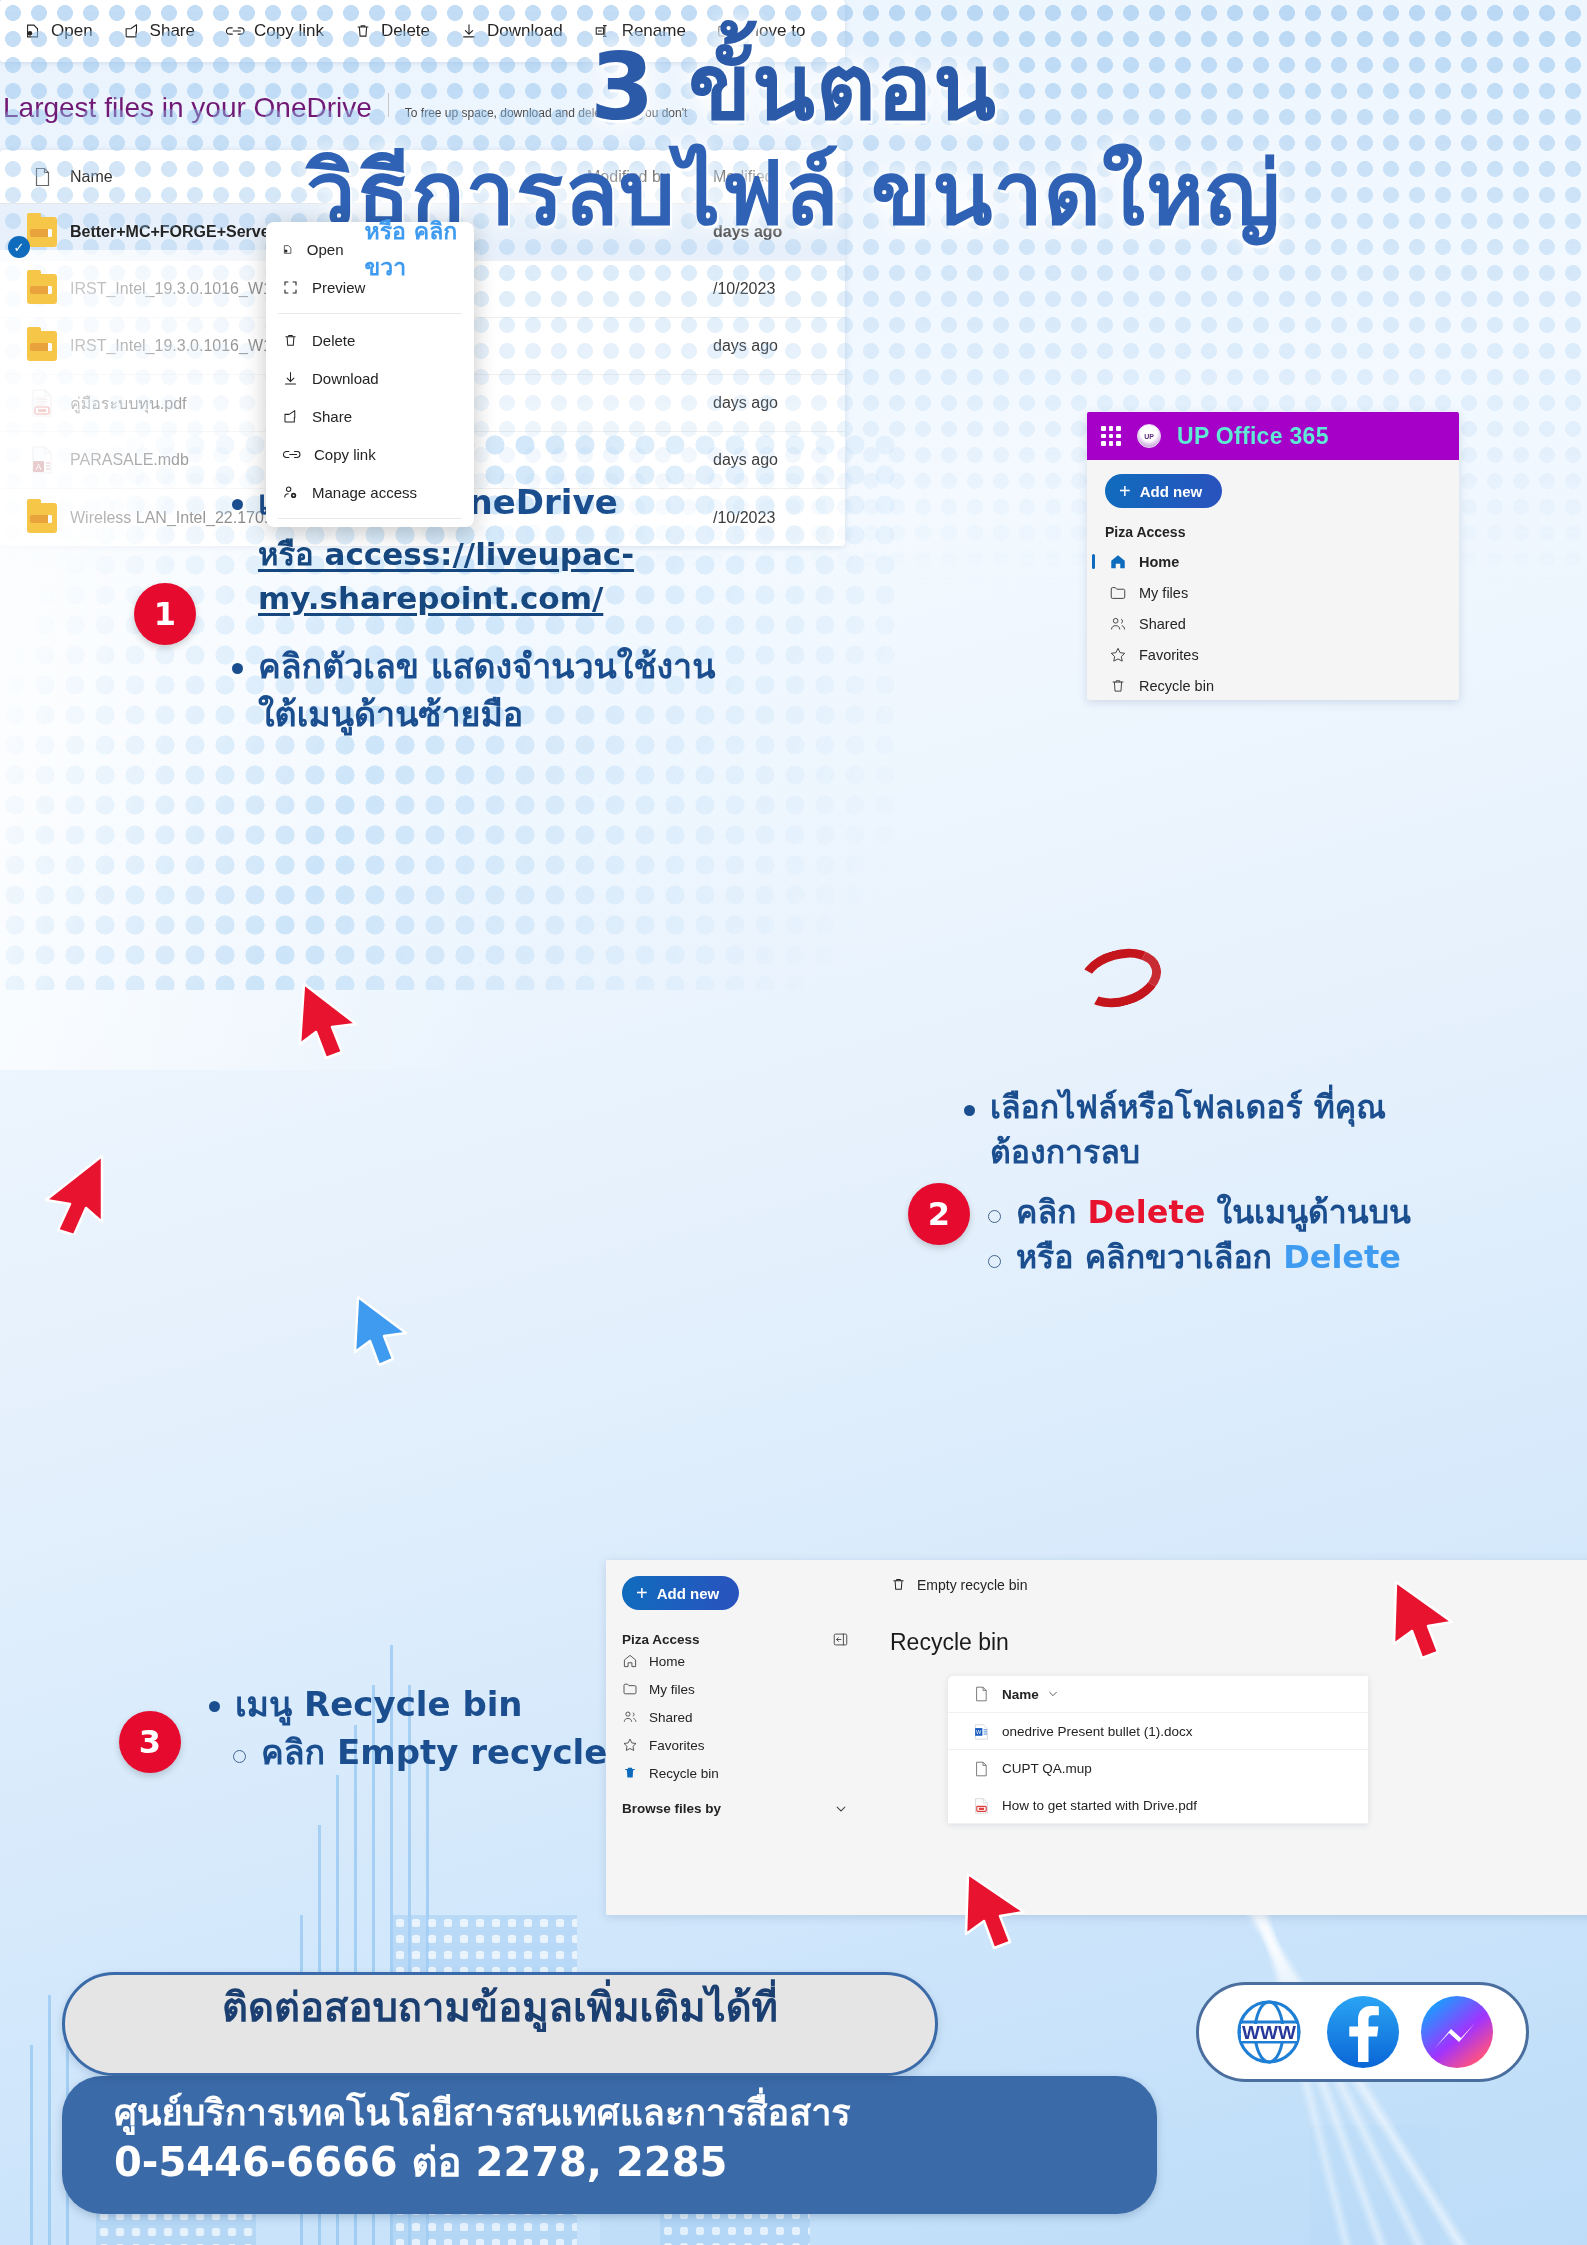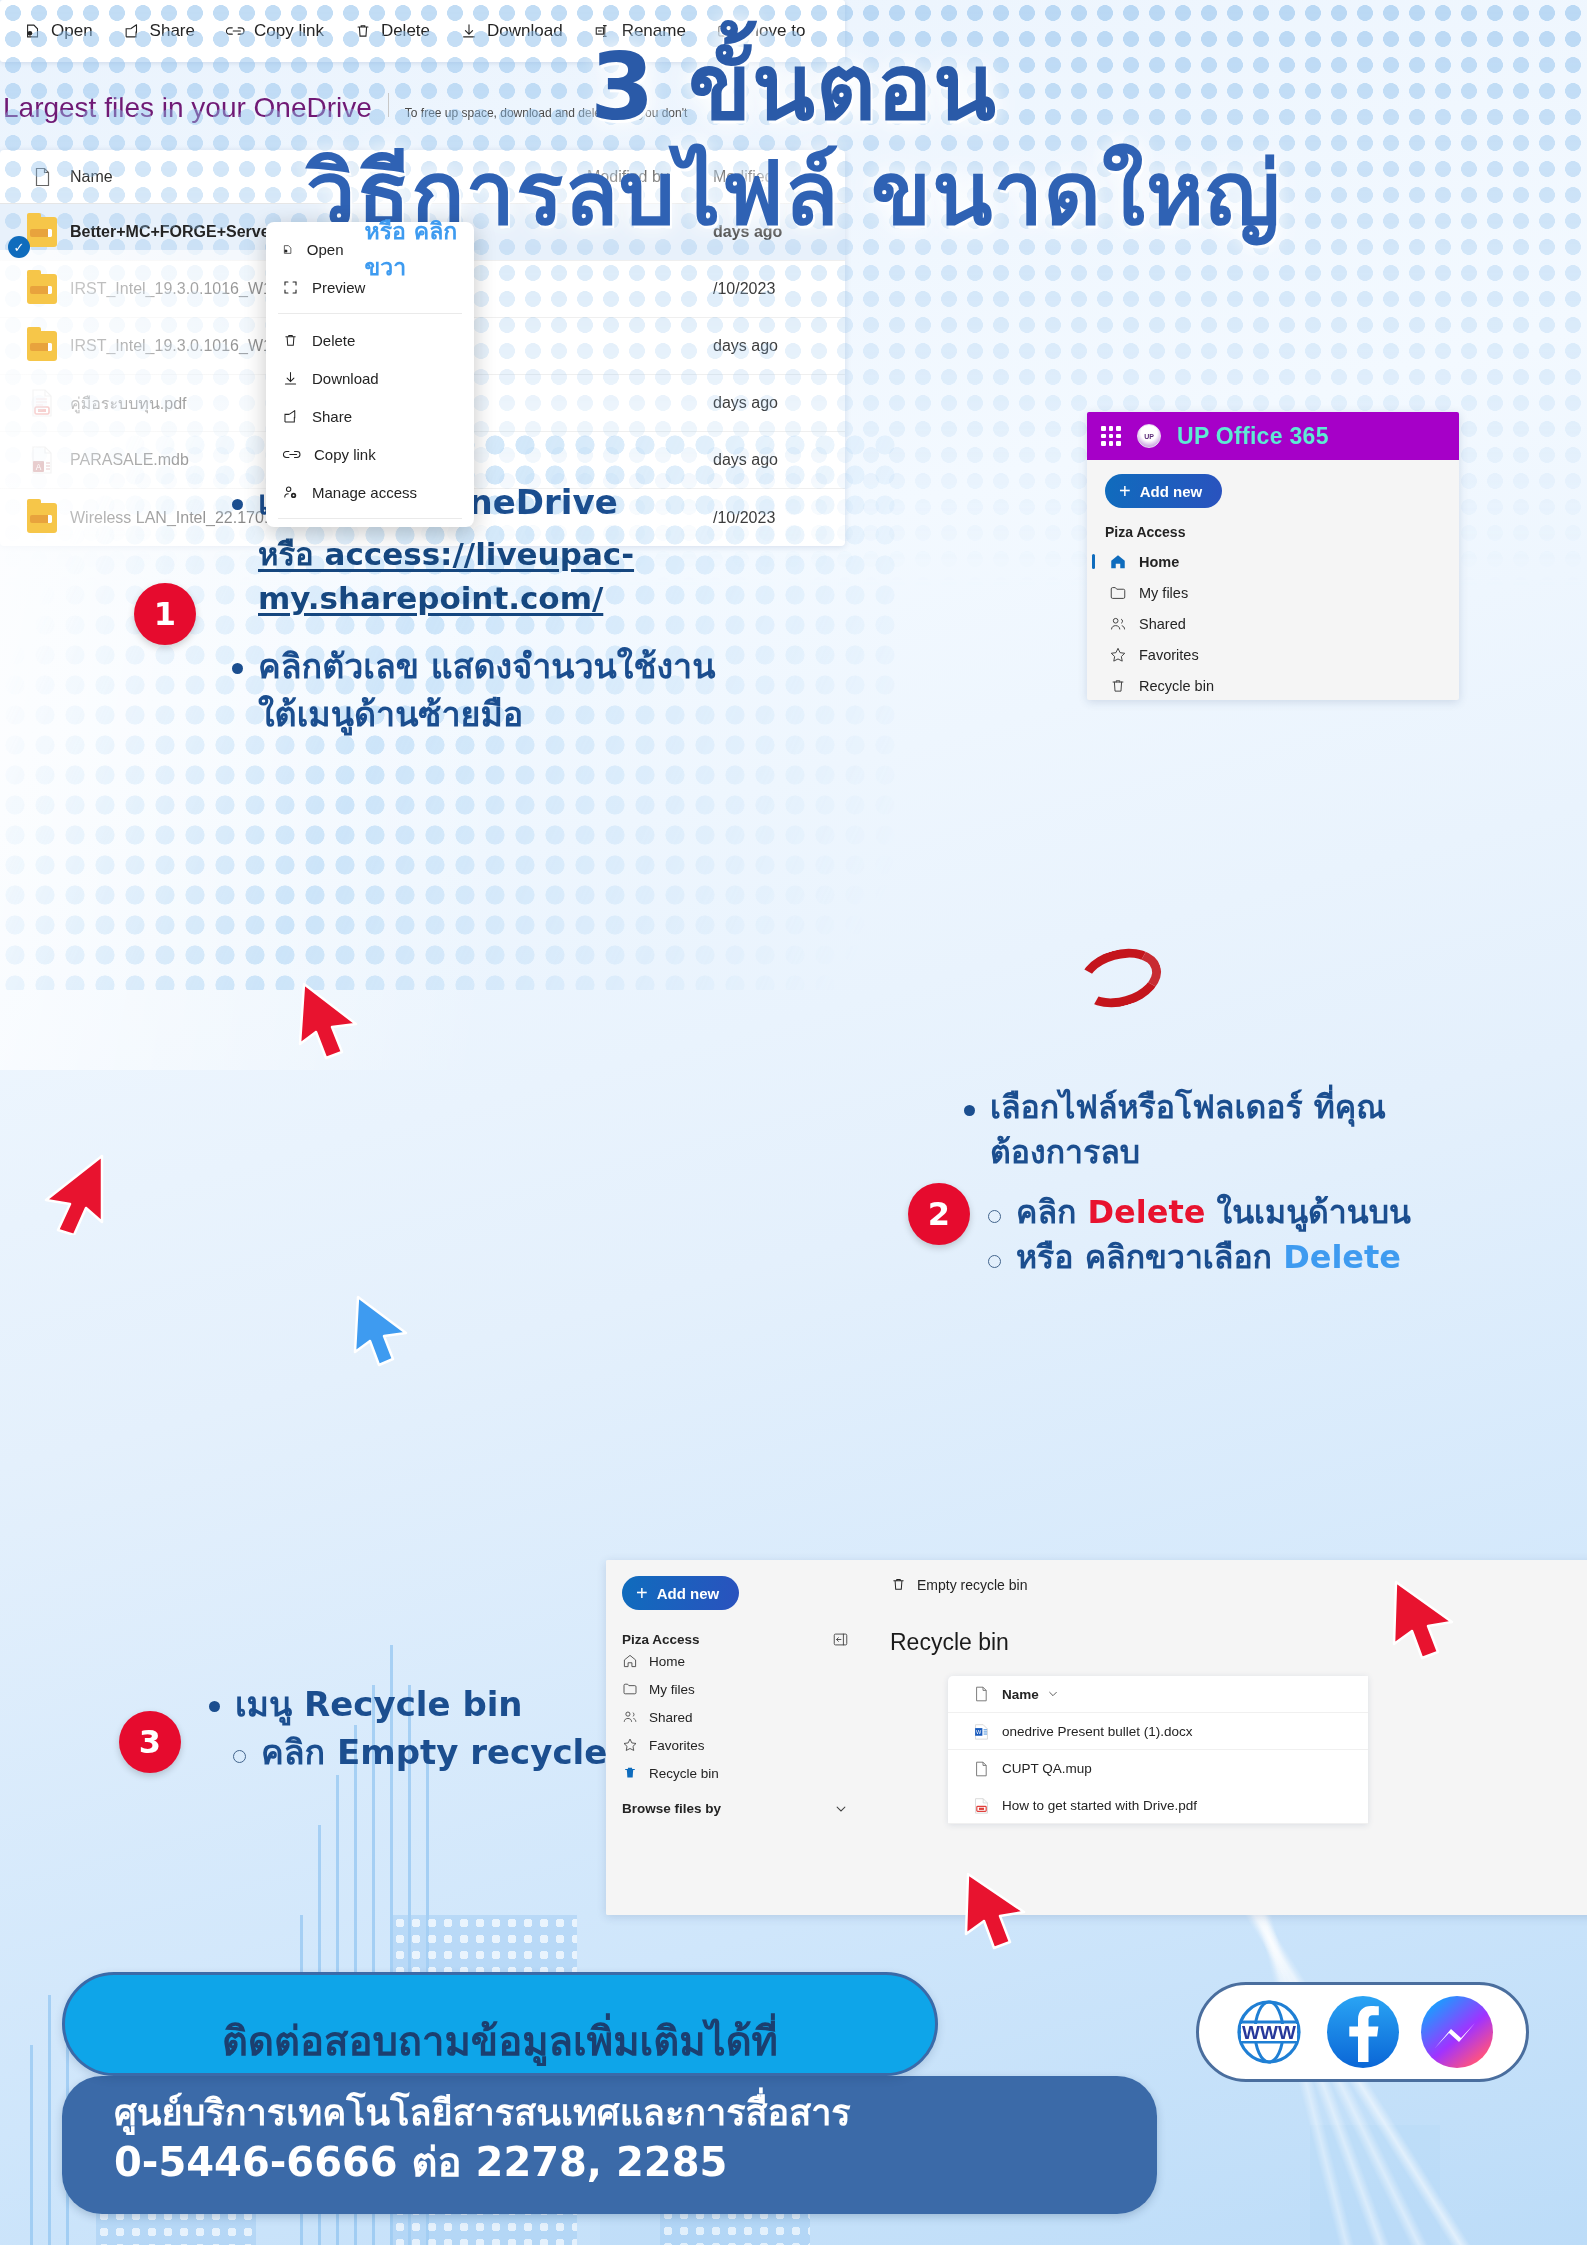--- a/index.html
+++ b/index.html
@@ -220,22 +220,22 @@
   .pill-dark {
     position:absolute; left:62px; top:2076px; width:1095px; height:138px;
     background:#3b6aa8; border-radius:40px; color:#fff; padding:14px 0 0 52px;
     font-family:"DejaVu Sans","Liberation Sans",sans-serif; font-weight:700;
     box-shadow:0 3px 8px rgba(20,50,90,.22);
   }
   .pill-dark .l1 { font-size:36px; line-height:1.25; }
   .pill-dark .l2 { font-size:40px; line-height:1.25; margin-top:2px; }
   .pill-white {
     position:absolute; left:62px; top:1972px; width:876px; height:104px;
-    background:#0ea5e9; border:3px solid #3b6aa8; border-radius:52px;
-    display:flex; align-items:flex-end; justify-content:center;
+    background:#e5e5e5; border:3px solid #3b6aa8; border-radius:52px;
+    display:flex; align-items:flex-start; justify-content:center;
     color:#1b3f70; font-size:40px; font-weight:700;
     font-family:"DejaVu Sans","Liberation Sans",sans-serif;
     box-shadow:0 3px 8px rgba(20,50,90,.16);
   }
   .social {
     position:absolute; left:1196px; top:1982px; width:333px; height:100px;
     background:#fff; border:3px solid #4a6e9e; border-radius:52px;
     display:flex; align-items:center; justify-content:center; gap:22px;
   }
   .soc { width:72px; height:72px; border-radius:50%; display:flex;

